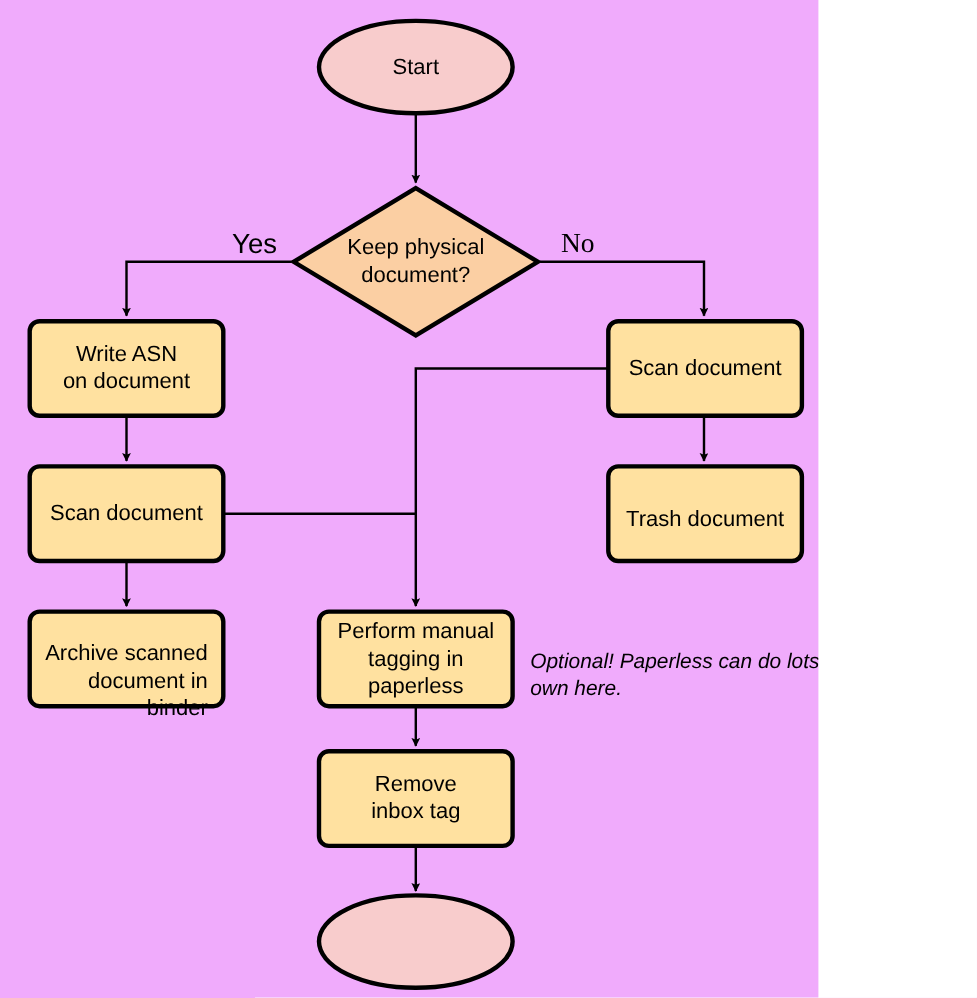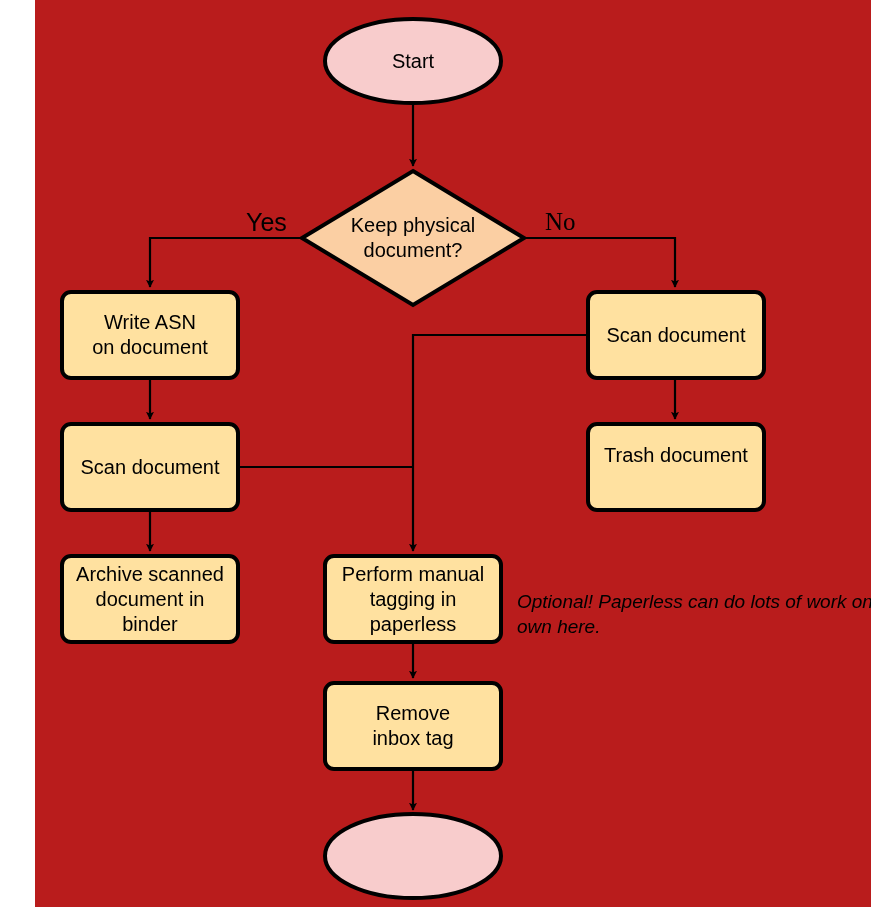--- a/index.html
+++ b/index.html
@@ -7,25 +7,24 @@
     margin: 0;
     padding: 0;
     background: #ffffff;
   }
   body {
     font-family: "Liberation Sans", sans-serif;
     -webkit-font-smoothing: antialiased;
   }
   #flowchart-canvas {
     position: relative;
-    width: 836px;
+    width: 744px;
     height: 907px;
-    background: #b91c1c;
+    background: #f0abfc;
     overflow: hidden;
-    margin-left: 35px;
   }
   #flow-svg {
     position: absolute;
     left: 0;
     top: 0;
     width: 888px;
     height: 907px;
     display: block;
   }
   .node-label {
@@ -119,27 +118,27 @@
   <div class="node-label" style="left:290px; top:19px; width:176px; height:84px;">Start</div>
 
   <div class="node-label" style="left:290px; top:196px; width:176px; height:84px;">Keep physical
 document?</div>
 
   <div class="node-label" style="left:27px; top:292px; width:176px; height:86px;">Write ASN
 on document</div>
 
   <div class="node-label" style="left:27px; top:424px; width:176px; height:86px;">Scan document</div>
 
-  <div class="node-label" style="left:27px; top:556px; width:176px; height:86px;">Archive scanned
+  <div class="node-label" style="left:27px; top:576px; width:176px; height:86px;text-align:right;">Archive scanned
 document in
 binder</div>
 
   <div class="node-label" style="left:553px; top:292px; width:176px; height:86px;">Scan document</div>
 
-  <div class="node-label" style="left:553px; top:412px; width:176px; height:86px;">Trash document</div>
+  <div class="node-label" style="left:553px; top:429px; width:176px; height:86px;">Trash document</div>
 
   <div class="node-label" style="left:290px; top:556px; width:176px; height:86px;">Perform manual
 tagging in
 paperless</div>
 
   <div class="node-label" style="left:290px; top:683px; width:176px; height:86px;">Remove
 inbox tag</div>
 
 
   <div class="edge-label" style="left:211px; top:211px;">Yes</div>

